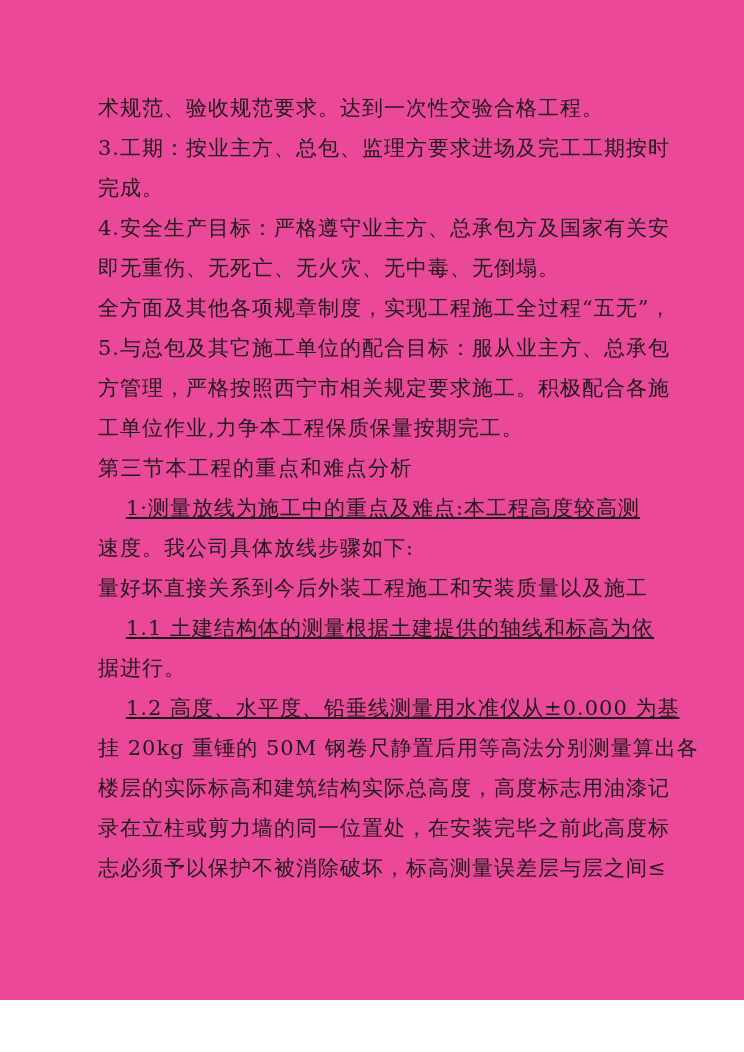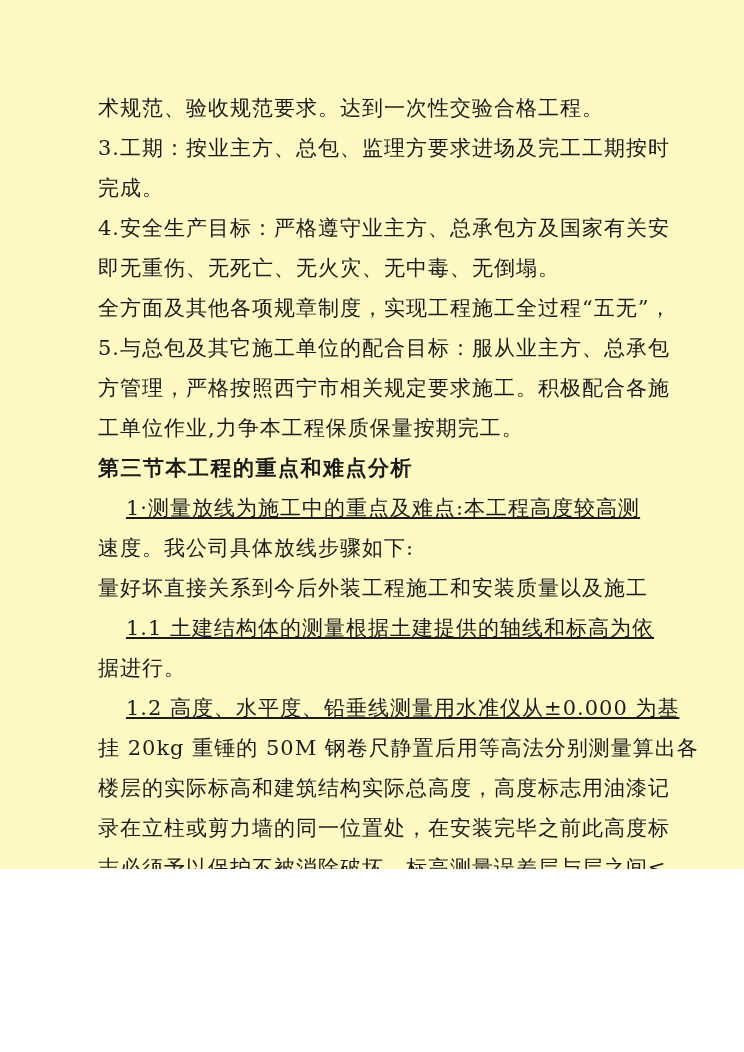--- a/index.html
+++ b/index.html
@@ -3,42 +3,42 @@
 <meta charset="utf-8">
 <style>
   html, body {
     margin: 0;
     padding: 0;
     background: #ffffff;
   }
   .page {
     position: relative;
     width: 744px;
-    height: 869px;
-    background: #fef9c3;
+    height: 1000px;
+    background: #ec4899;
     overflow: hidden;
     font-family: "DejaVu Serif", "Liberation Serif", serif;
   }
   .text-block {
     position: absolute;
     top: 88px;
     left: 98px;
     width: 556px;
   }
   .line {
     font-size: 21px;
     line-height: 40px;
     height: 40px;
     letter-spacing: 1px;
     color: #1b1b1b;
     white-space: nowrap;
     font-weight: 400;
   }
   .line.heading {
-    font-weight: 700;
+    font-weight: 400;
     letter-spacing: 1.5px;
   }
   .line.indent {
     padding-left: 28px;
     text-decoration: underline;
   }
 </style>
 </head>
 <body>
 

